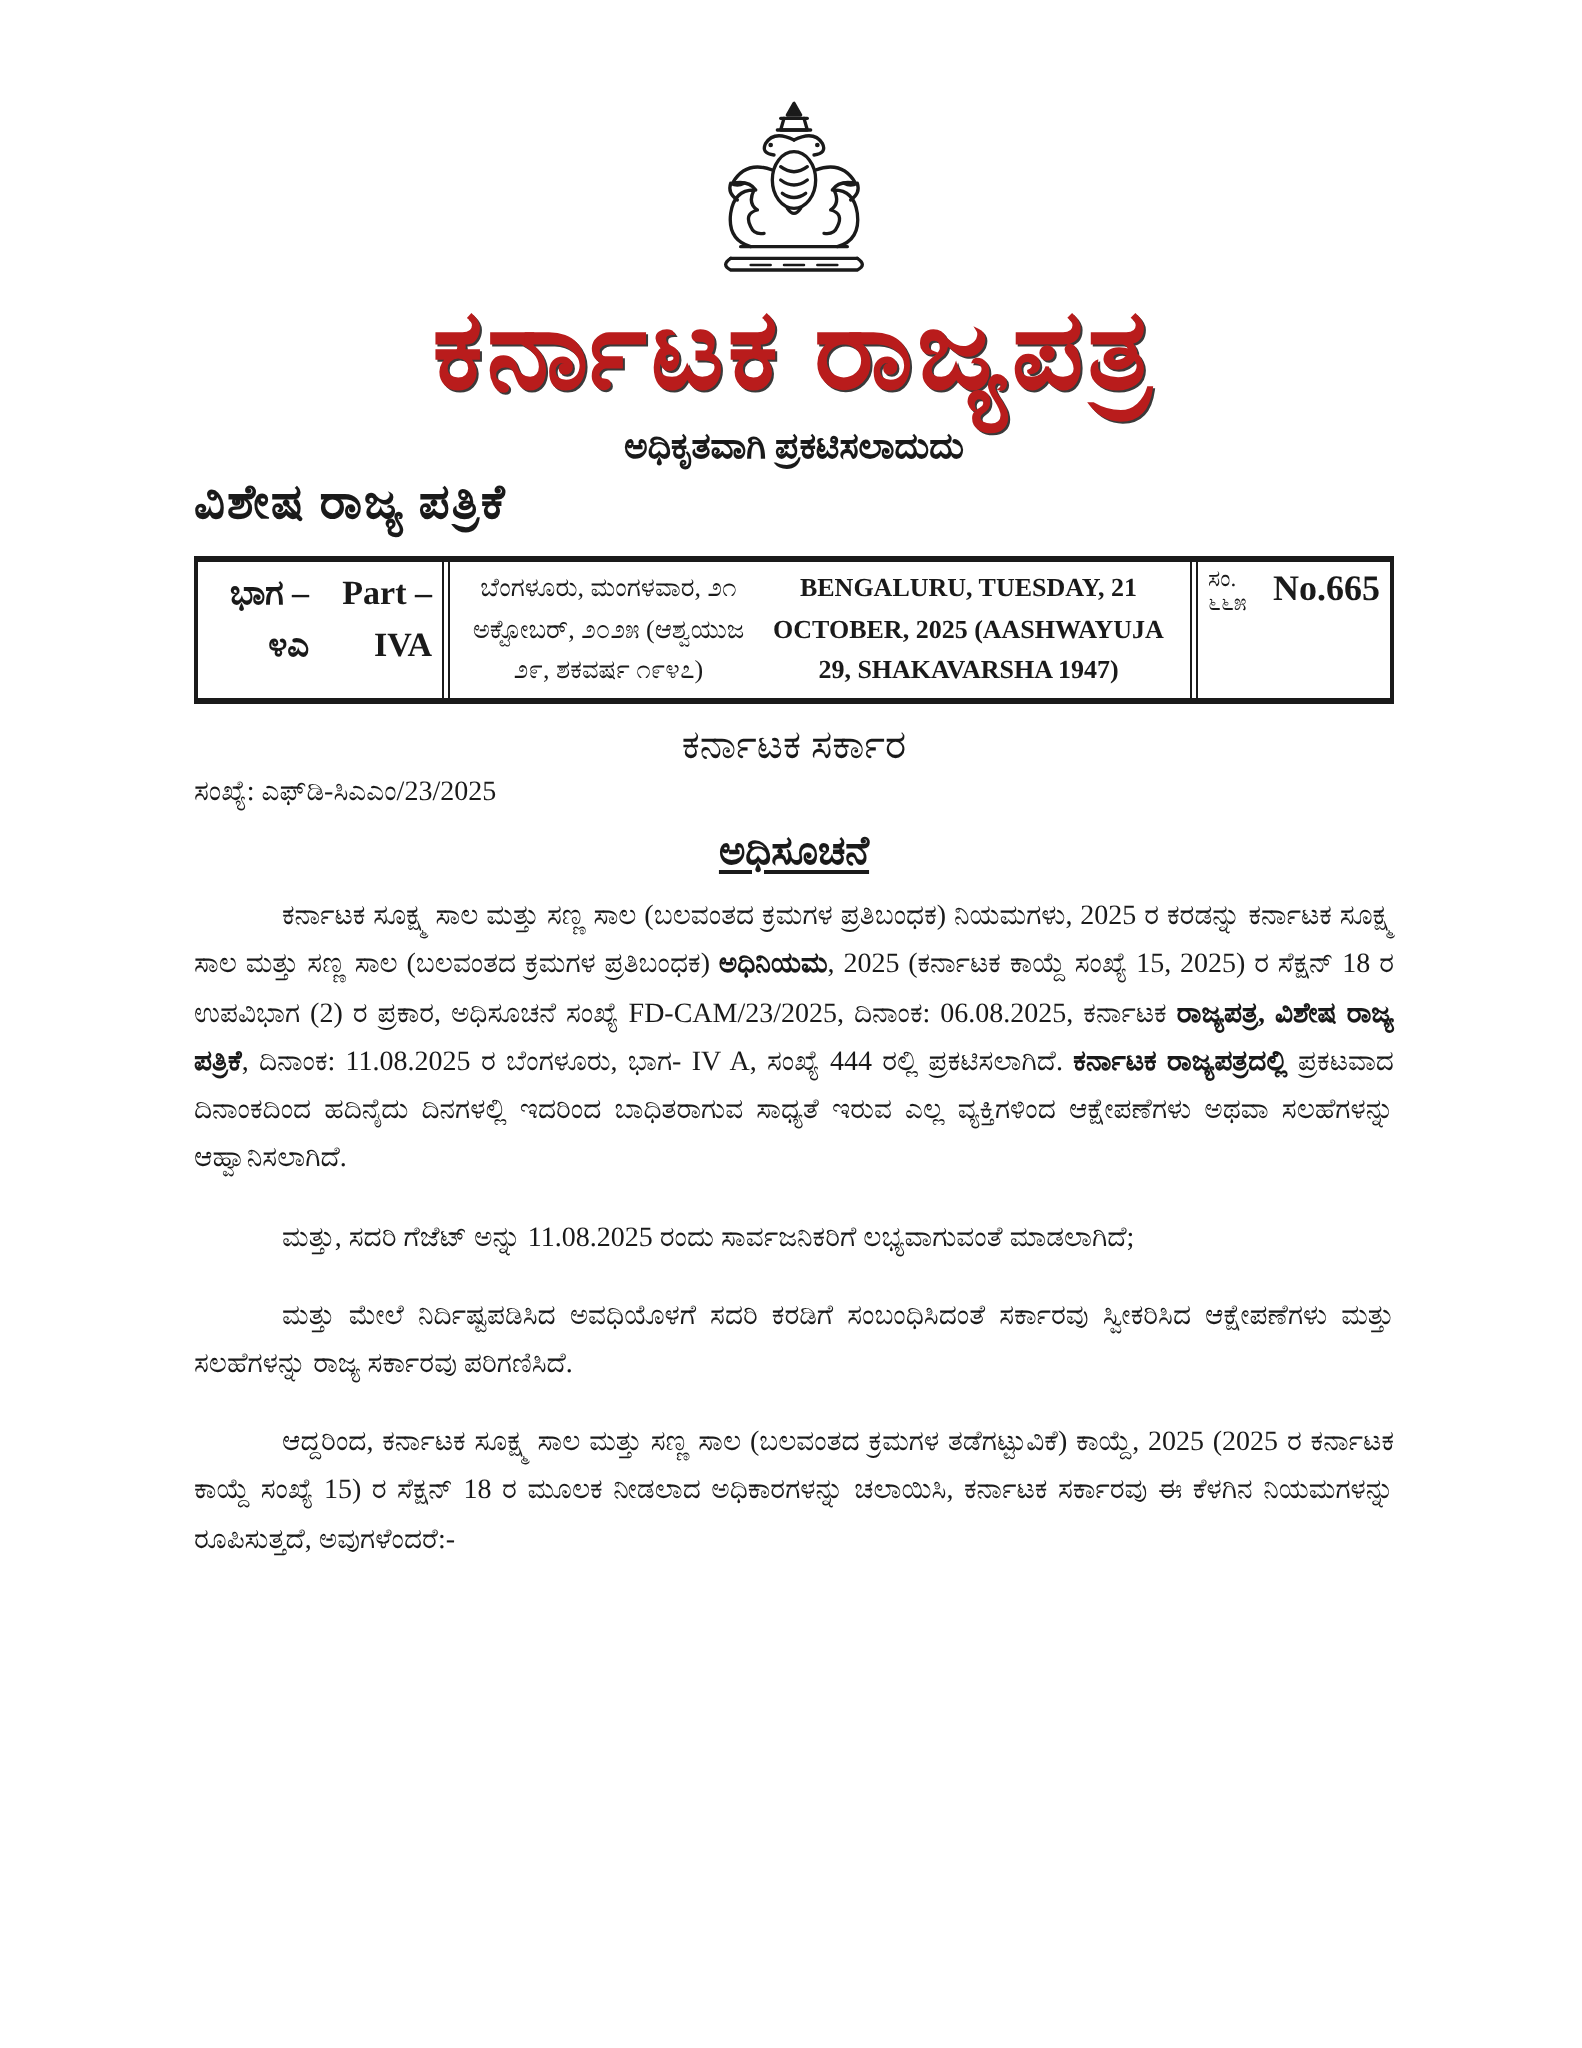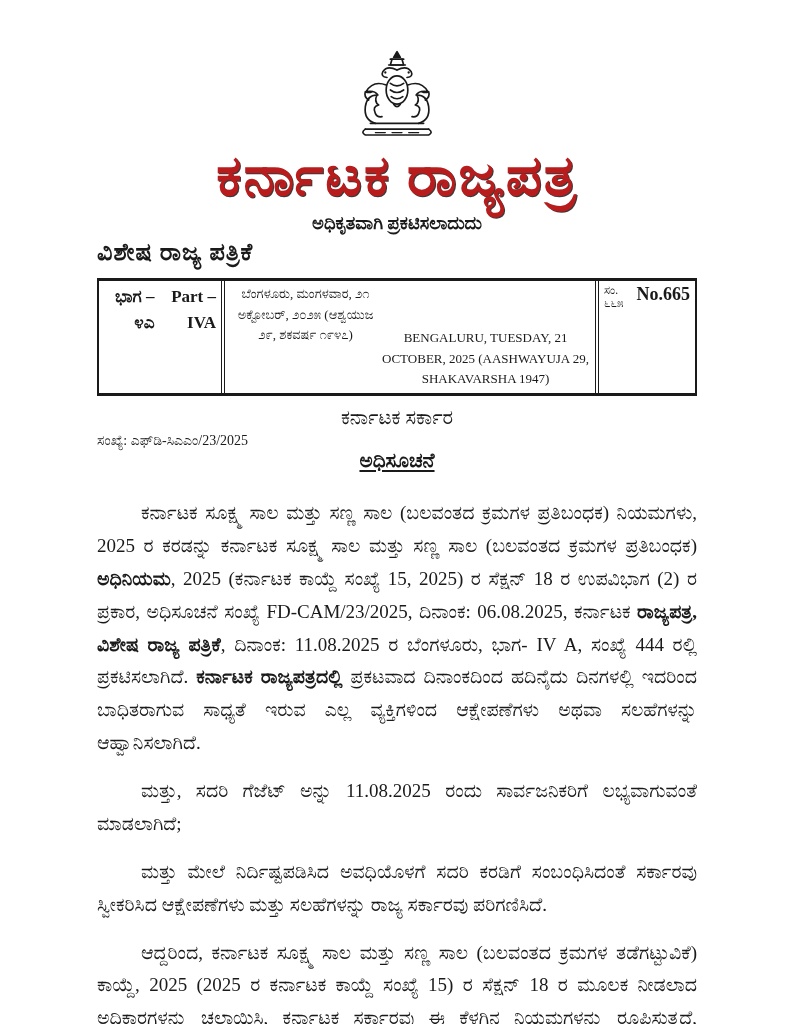--- a/index.html
+++ b/index.html
@@ -32,33 +32,33 @@
   .hbar{
     margin-top:12px;
     display:flex;align-items:stretch;
     border:2px solid #1a1a1a;
     border-top-width:3px;border-bottom-width:3px;
   }
   .hbar .cell{padding:3px 5px;display:flex;justify-content:center;}
   .cell-part{width:112px;text-align:right;border-right:4px double #1a1a1a;font-weight:bold;font-size:17px;line-height:1.55;}
   .cell-mid{flex:1;text-align:center;line-height:1.6;}
   .cell-mid .kn{font-size:13px;}
-  .cell-mid .en{font-size:13px;font-weight:normal;margin-top:44px;}
+  .cell-mid .en{font-size:13px;font-weight:bold;}
   .cell-num{width:86px;border-left:4px double #1a1a1a;text-align:left;}
   .cell-num .kn{font-size:11.5px;font-weight:normal;}
   .cell-num .en{font-size:18px;font-weight:bold;}
   .gov-line{margin-top:10px;text-align:center;font-size:20px;}
   .ref-row{margin-top:2px;display:flex;justify-content:space-between;font-size:14px;}
   .ref-no{padding-top:2px;}
   .addr{text-align:right;line-height:1.58;}
-  .heading{margin-top:0;text-align:center;font-size:20px;font-weight:bold;}
+  .heading{margin-top:10px;text-align:center;font-size:20px;font-weight:bold;}
   .heading span{text-decoration:underline;text-underline-offset:3px;}
   .para{
-    margin:25px 0 0 0;
-    font-size:19px;
+    margin:9px 0 0 0;
+    font-size:14px;
     line-height:1.73;
     text-align:justify;
     text-indent:44px;
   }
   .para + .para{margin-top:15px;}
   .para .b{font-weight:bold;}
   .emblem-svg{display:inline-block;}
 </style>
 </head>
 <body>

